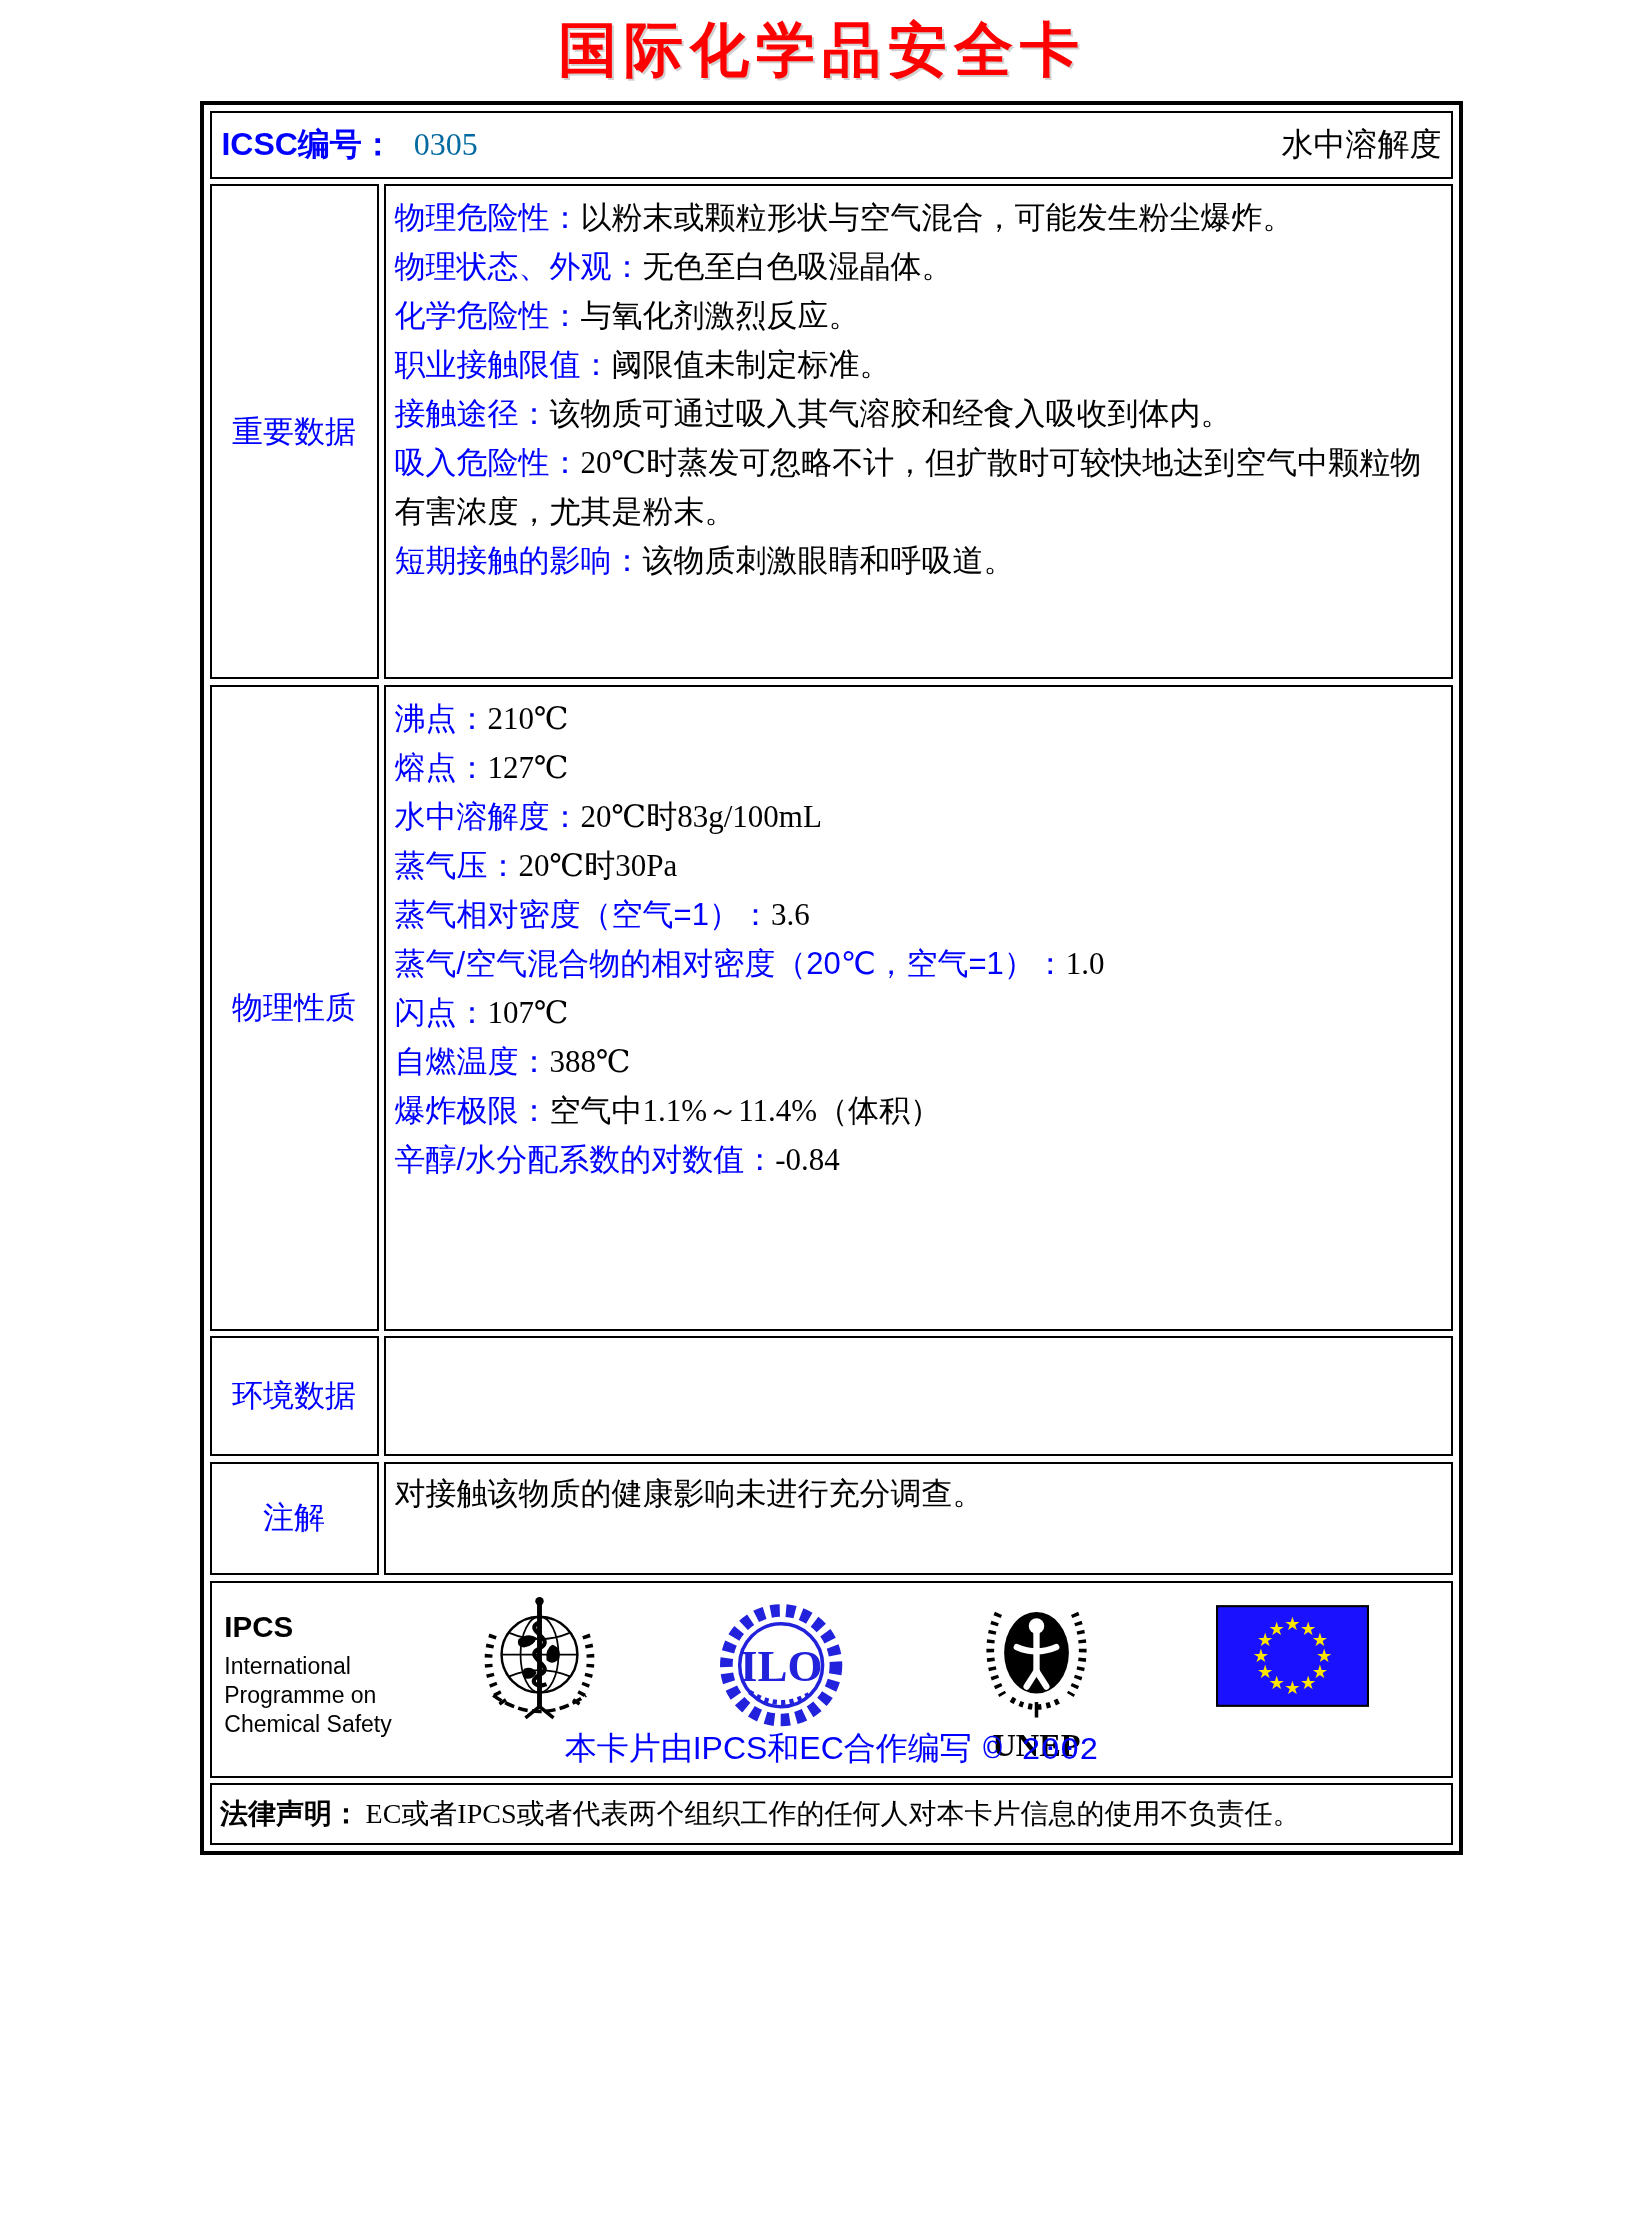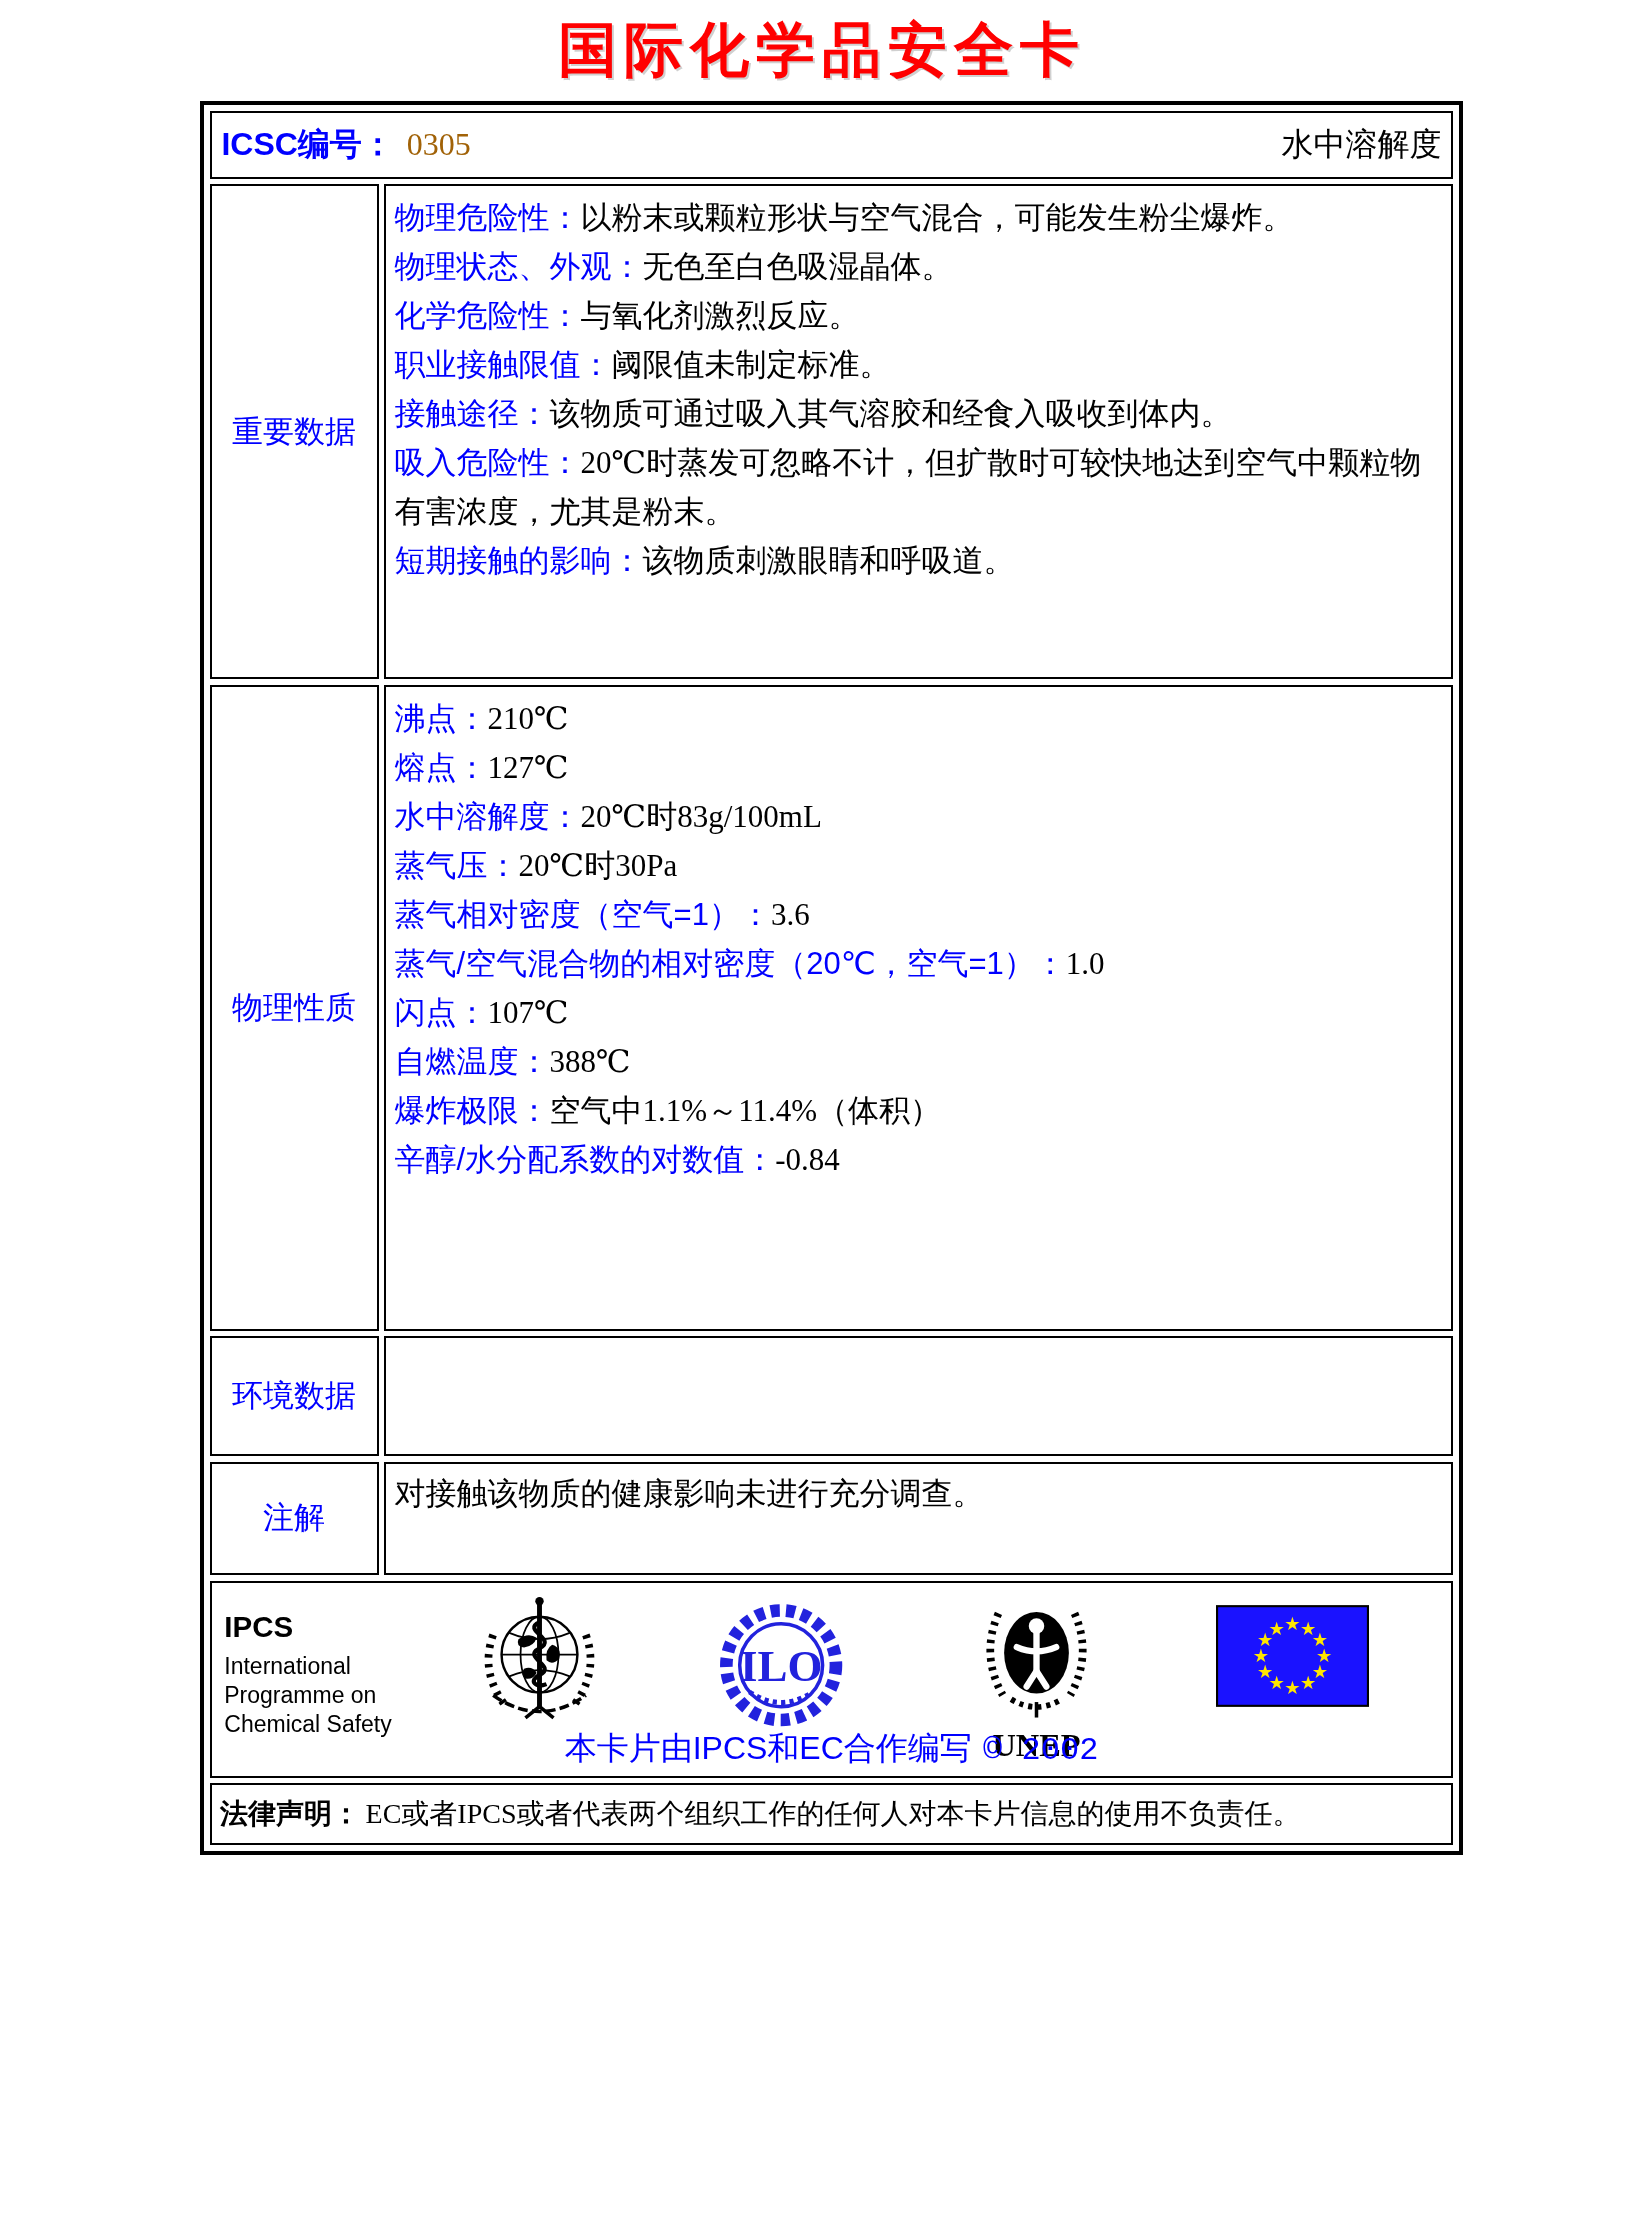--- a/index.html
+++ b/index.html
@@ -32,21 +32,21 @@
   }
   .content-cell { flex:1 1 auto; padding:7px 7px 0 8.4px; overflow:hidden; }
   .full {
     flex:1 1 auto; display:flex; align-items:center;
   }
 
   
   .header-row { height:68px; }
   .header-cell { justify-content:space-between; padding:0 9.8px; font-size:32px; }
   .hdr-left .lbl { color:#0000FF; font-weight:bold; }
-  .hdr-left .val { color:#a16207; margin-left:13px; }
+  .hdr-left .val { color:#0369a1; margin-left:20px; }
 
   
   .row-important   { height:495px; }
   .row-physical    { height:646px; }
   .row-environment { height:120px; }
   .row-notes       { height:113px; }
   .row-additional  { height:45px; }
   .row-additional .content-cell { padding:0 7px 0 8.4px; display:flex; align-items:center; }
   .row-additional .line { line-height:37px; }
   .row-notes .line { line-height:46px; }

